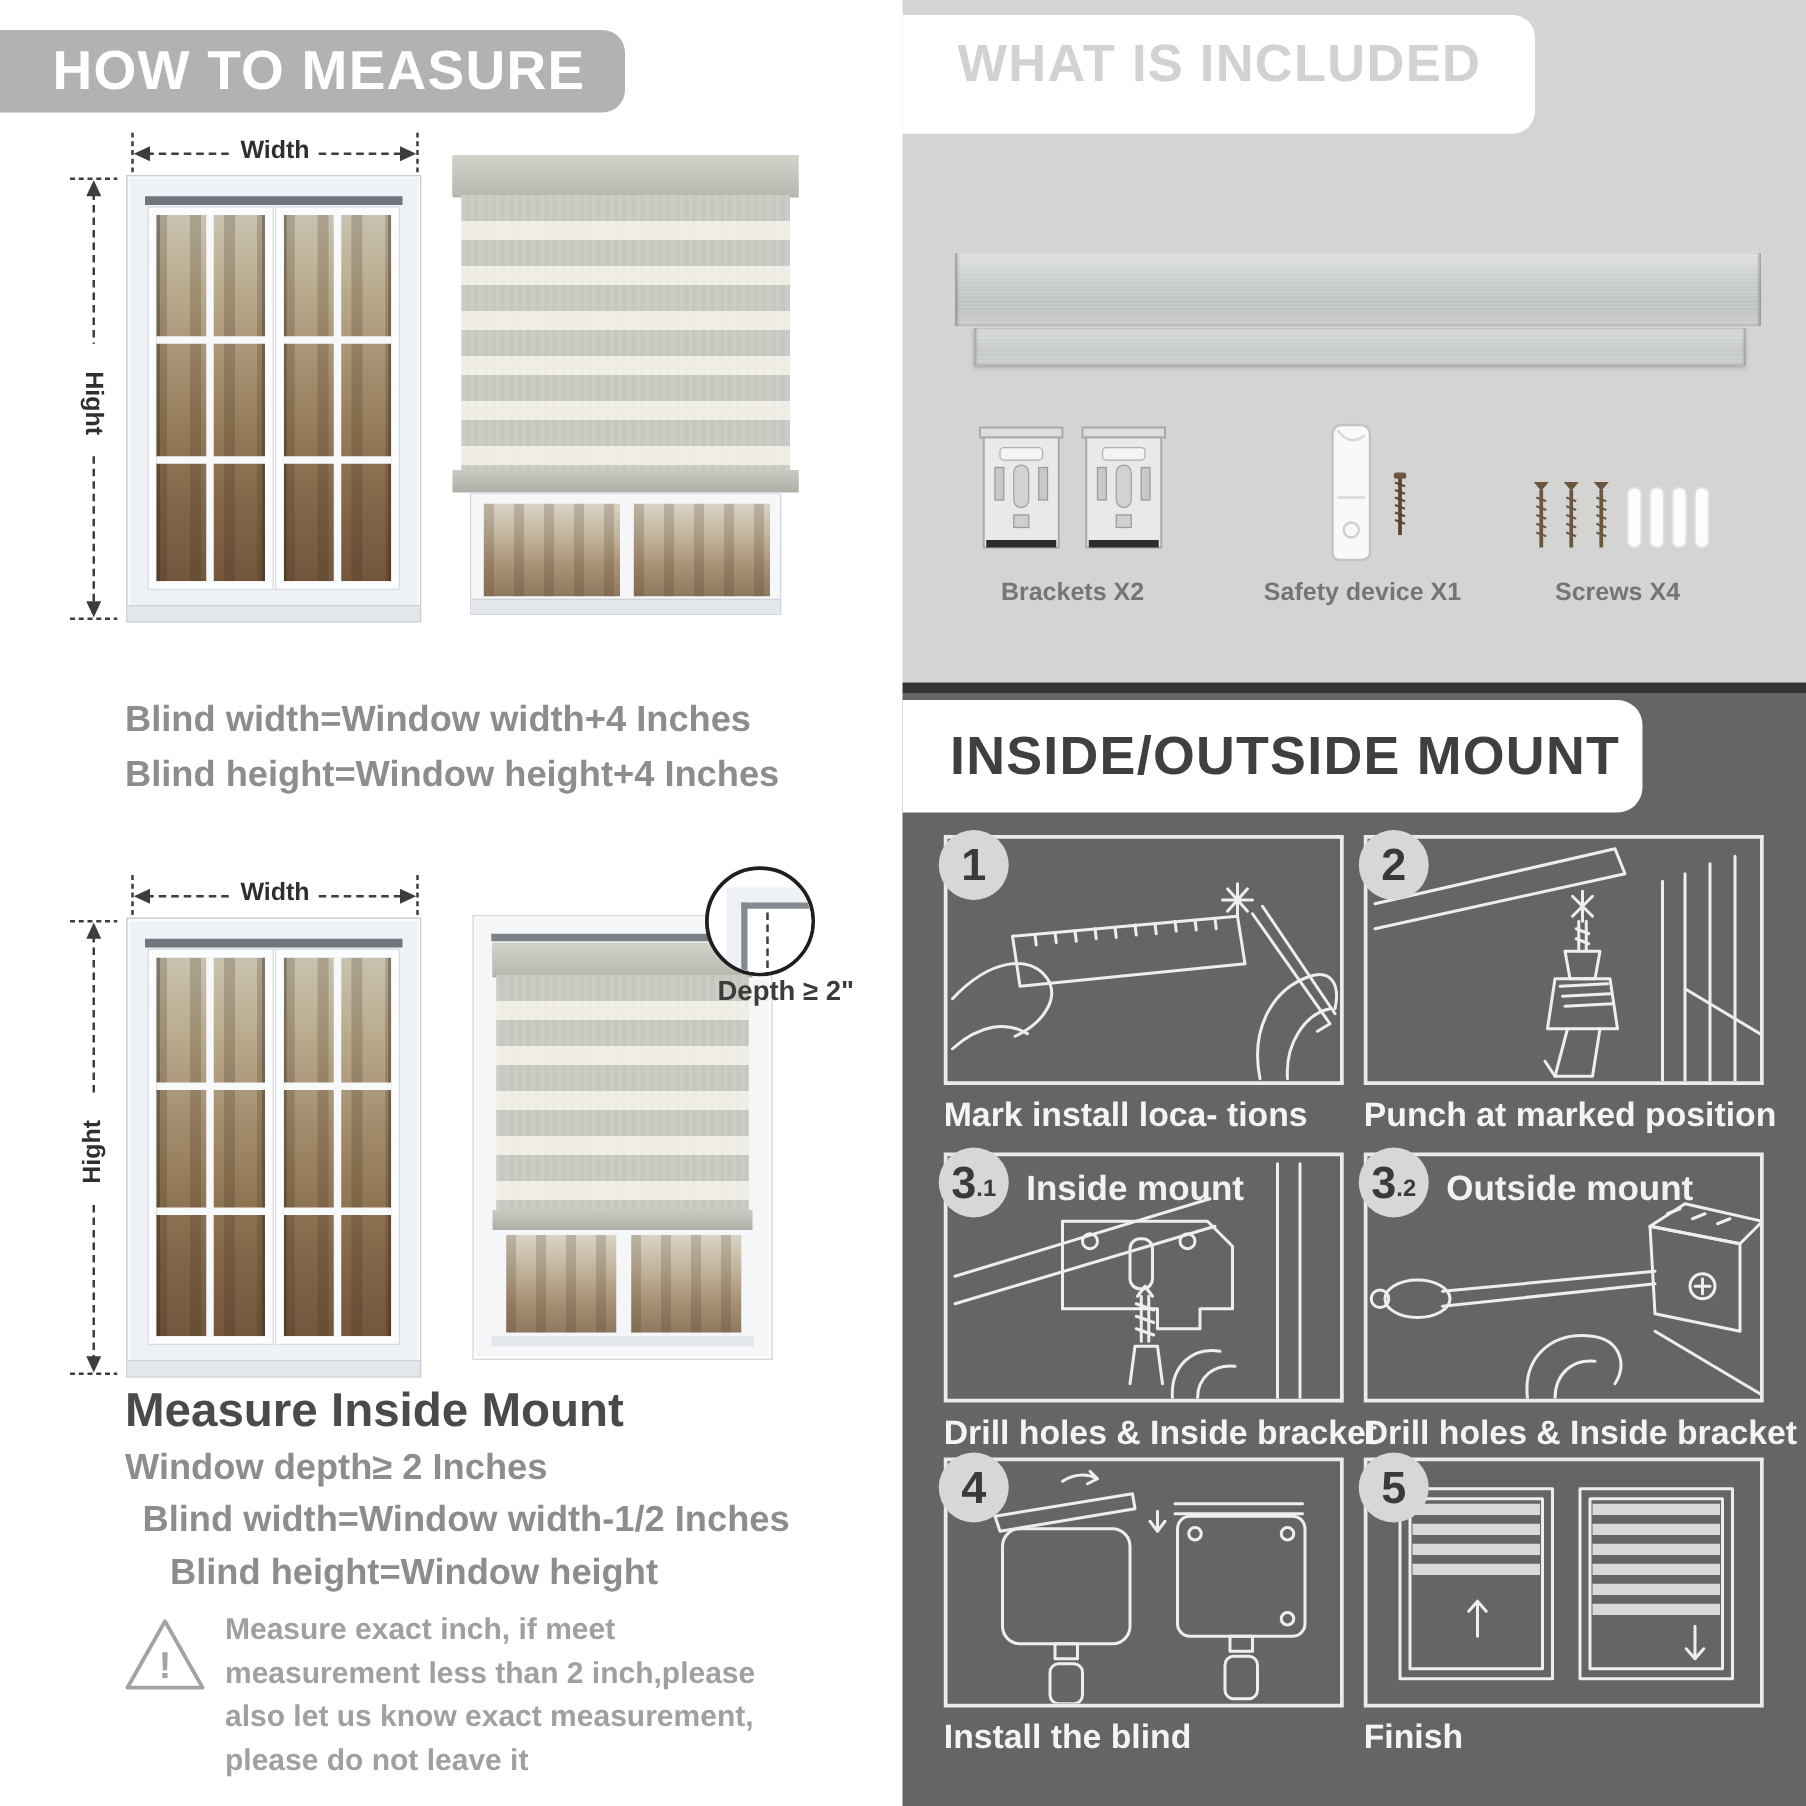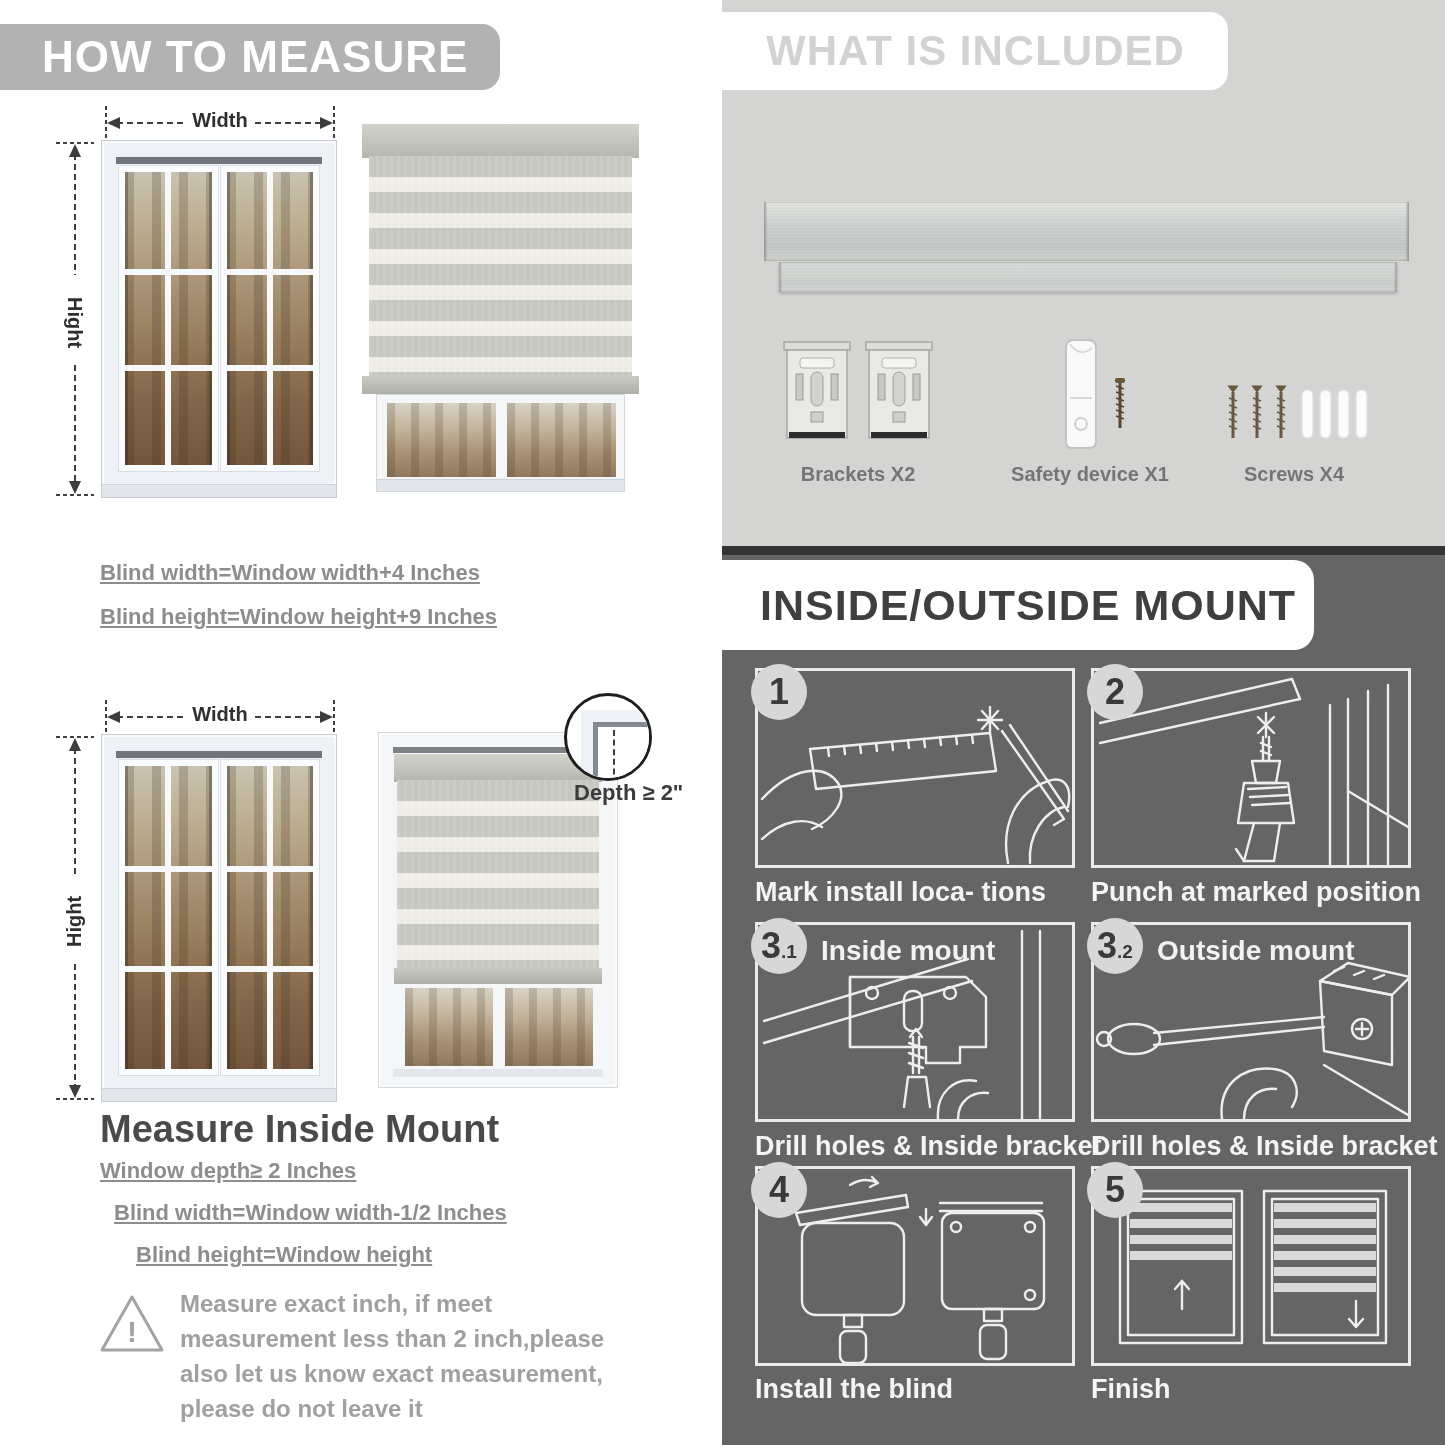--- a/index.html
+++ b/index.html
@@ -6,21 +6,21 @@
   *{box-sizing:border-box;}
   .canvas{position:relative;width:1445px;height:1445px;background:#ffffff;overflow:hidden;
           font-family:"Liberation Sans",sans-serif;}
   .abs{position:absolute;}
 
   
   .htm-header{left:0;top:24px;width:500px;height:66px;background:#b2b2b2;
     border-radius:0 18px 18px 0;color:#ffffff;font-size:44px;font-weight:700;
     line-height:66px;padding-left:42px;letter-spacing:1px;}
   .sec-title{font-size:38px;font-weight:700;color:#4a4a4a;}
-  .sec-line{font-size:22px;font-weight:700;color:#8d8d8d;text-decoration:underline;}
+  .sec-line{font-size:29px;font-weight:700;color:#8d8d8d;}
 
   
   .meas-label{font-size:20px;font-weight:700;color:#2f2f2f;}
   .vlabel{writing-mode:vertical-rl;}
   .vlabel.flip{transform:rotate(180deg);}
 
   
   .window-frame{background:#eef1f5;border:1px solid #c6ccd3;box-shadow:inset 0 0 0 2px #f8fafc;}
   .wf-shadow{position:absolute;left:14px;right:14px;top:16px;height:7px;background:#70767c;}
   .sashes{position:absolute;left:17px;right:17px;top:25px;bottom:26px;display:flex;gap:3px;background:#fdfdfe;}
@@ -44,21 +44,21 @@
       repeating-linear-gradient(90deg, rgba(70,50,30,.20) 0 8px, rgba(0,0,0,0) 8px 24px),
       linear-gradient(180deg,#d9d3c5 0%,#c2b49c 35%,#a68f72 70%,#8f795e 100%);}
 
   
   .warn-text{font-size:24px;font-weight:600;color:#a0a0a0;line-height:35px;}
 
   
   .right-top{left:722px;top:0;width:723px;height:546px;background:#d4d5d3;}
   .right-divider{left:722px;top:546px;width:723px;height:9px;background:#343434;}
   .right-dark{left:722px;top:555px;width:723px;height:890px;background:#656565;}
-  .wii-header{left:722px;top:12px;width:506px;height:78px;background:#ffffff;
+  .wii-header{left:722px;top:12px;width:506px;height:95px;background:#ffffff;
     border-radius:0 18px 18px 0;color:#d2d2d2;font-size:42px;font-weight:700;
     line-height:78px;padding-left:44px;letter-spacing:1px;}
   .product-label{left:722px;top:136px;width:723px;text-align:center;
     font-size:31px;font-weight:700;color:#6e6e6e;}
   .rail-a{left:764px;top:202px;width:645px;height:59px;
     background:repeating-linear-gradient(0deg, rgba(255,255,255,.10) 0 1px, rgba(0,0,0,0) 1px 3px),
       linear-gradient(180deg,#dfe2df 0%,#ccd0cd 35%,#c0c4c1 75%,#cbcecb 100%);
     box-shadow:inset 2px 0 2px rgba(120,124,120,.6), inset -2px 0 2px rgba(120,124,120,.6), inset 0 2px 0 #eaedea;}
   .rail-b{left:779px;top:262px;width:618px;height:30px;
     background:repeating-linear-gradient(0deg, rgba(255,255,255,.10) 0 1px, rgba(0,0,0,0) 1px 3px),
@@ -140,21 +140,21 @@
     <div class="abs zebra" style="left:7px;top:32px;width:263px;height:220px;"></div>
     <div class="abs botrail" style="left:0;top:252px;width:277px;height:18px;"></div>
     <div class="abs" style="left:14px;top:270px;width:249px;height:98px;background:#f4f6f8;border:1px solid #d3d8dd;">
       <div class="abs street" style="left:10px;top:8px;width:109px;height:74px;"></div>
       <div class="abs street" style="left:130px;top:8px;width:109px;height:74px;"></div>
       <div class="abs" style="left:0;right:0;bottom:0;height:12px;background:#e3e7ec;border-top:1px solid #cdd3d9;"></div>
     </div>
   </div>
 
   <div class="abs sec-line" style="left:100px;top:560px;">Blind width=Window width+4 Inches</div>
-  <div class="abs sec-line" style="left:100px;top:604px;">Blind height=Window height+9 Inches</div>
+  <div class="abs sec-line" style="left:100px;top:604px;">Blind height=Window height+4 Inches</div>
 
   <div class="abs" style="left:103px;top:700px;width:234px;height:32px;">
     <svg width="234" height="32" viewBox="0 0 234 32">
       <g stroke="#3d3d3d" stroke-width="2" fill="#3d3d3d">
         <line x1="3" y1="0" x2="3" y2="32" stroke-dasharray="4 3" fill="none"></line>
         <line x1="231" y1="0" x2="231" y2="32" stroke-dasharray="4 3" fill="none"></line>
         <line x1="14" y1="17" x2="80" y2="17" stroke-dasharray="6 4" fill="none"></line>
         <line x1="152" y1="17" x2="222" y2="17" stroke-dasharray="6 4" fill="none"></line>
         <polygon points="4,17 17,11 17,23" stroke="none"></polygon>
         <polygon points="230,17 217,11 217,23" stroke="none"></polygon>

